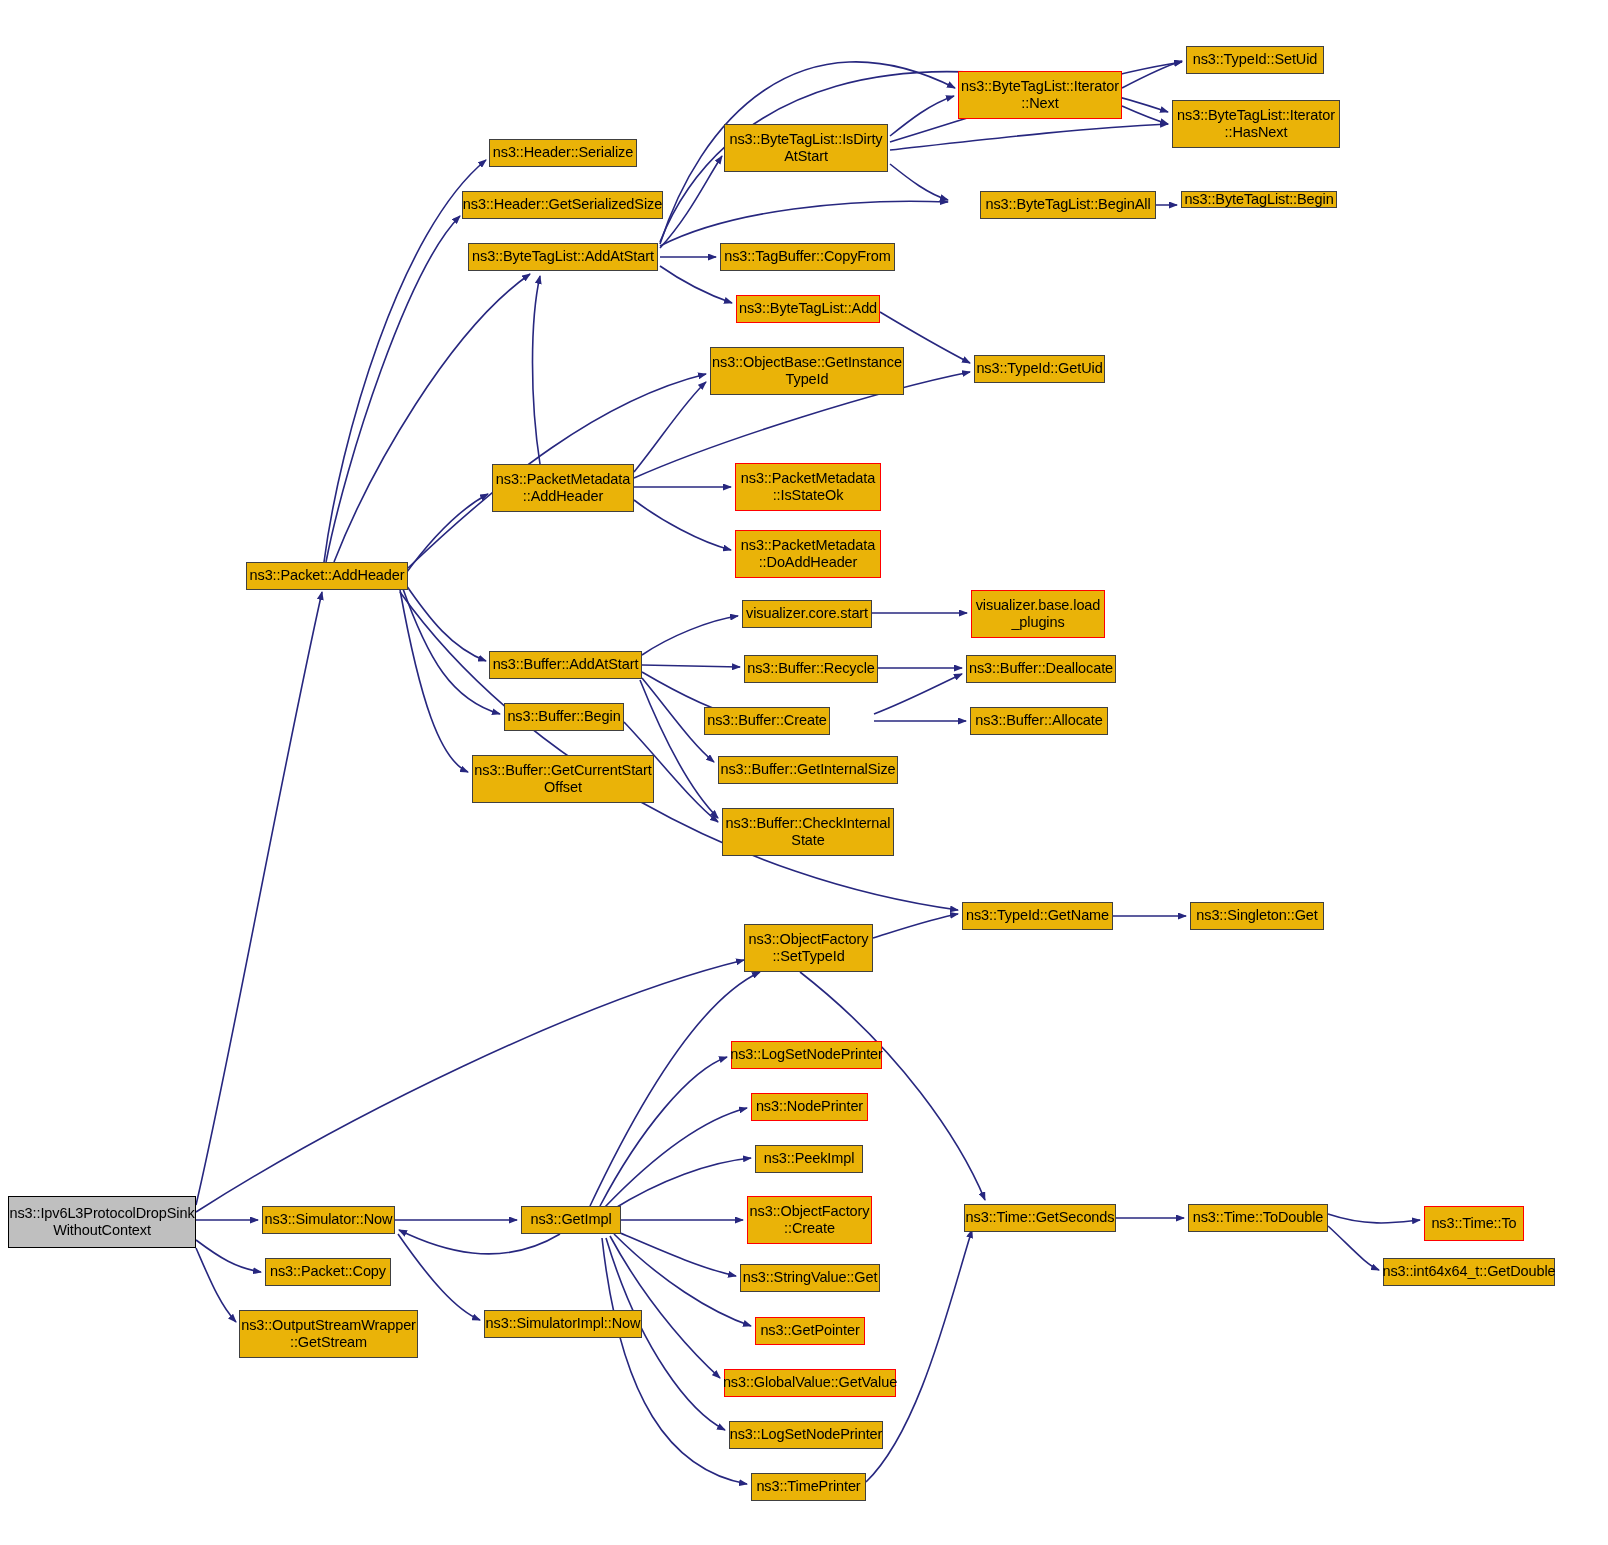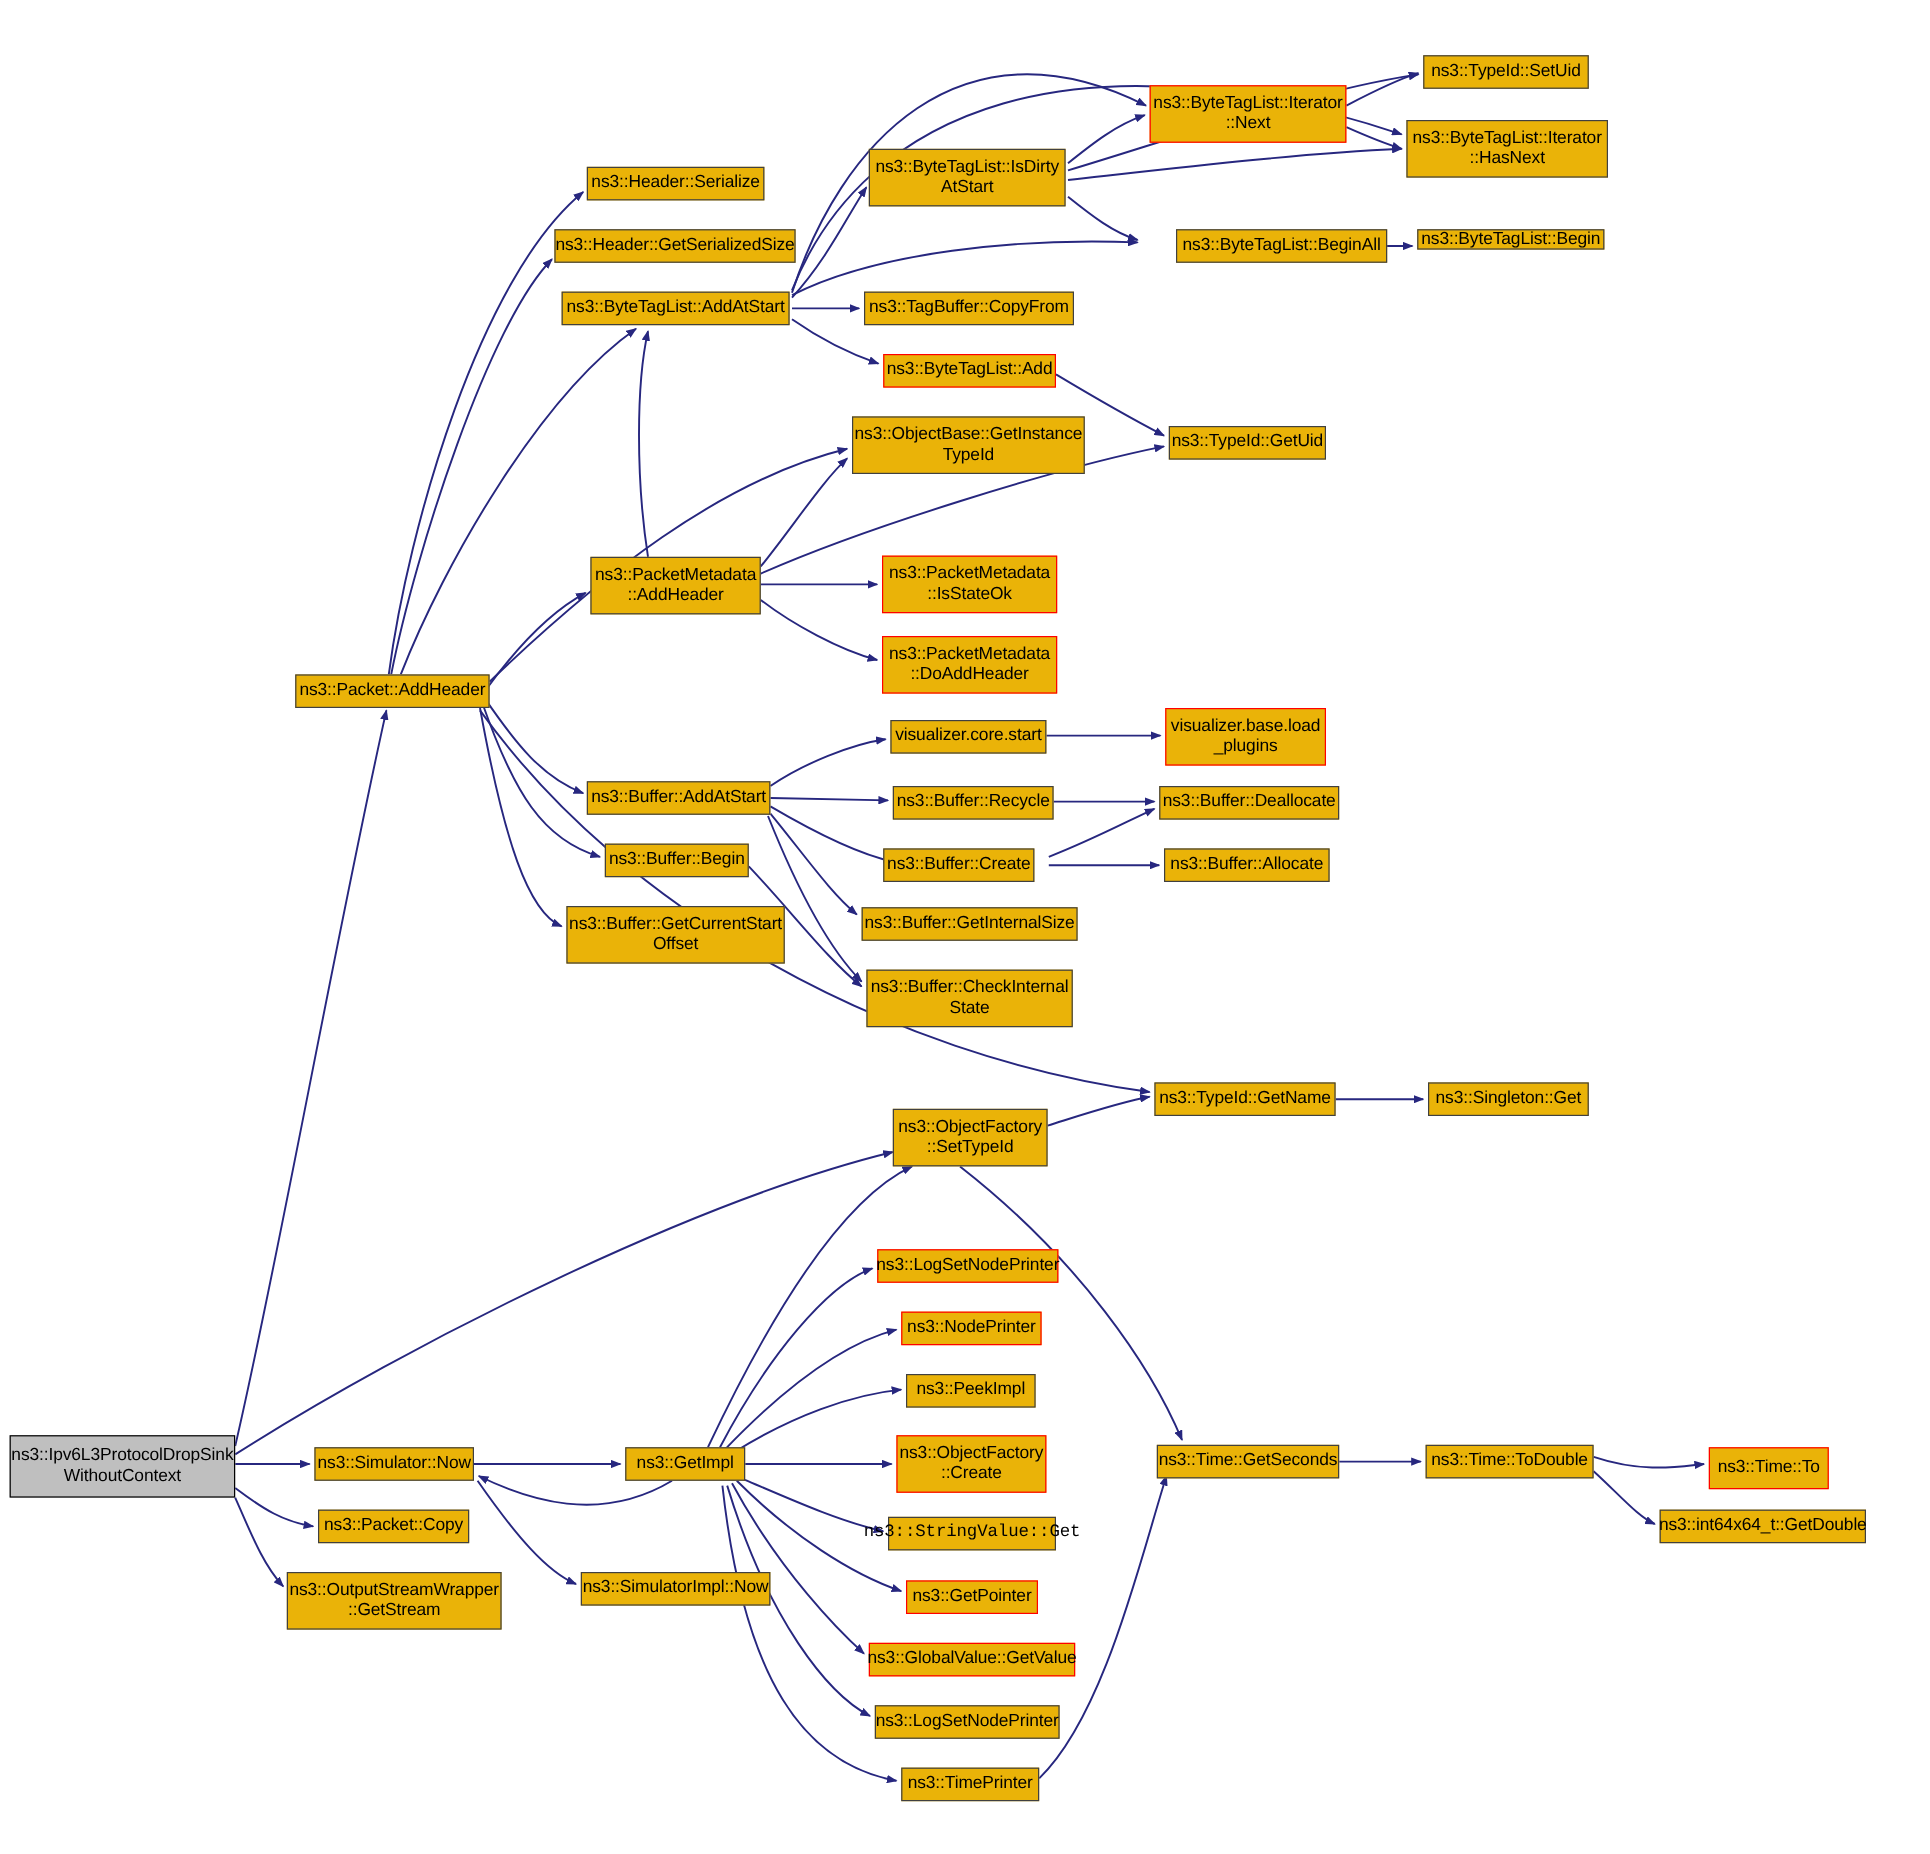--- a/index.html
+++ b/index.html
@@ -152,37 +152,37 @@
 ::IsStateOk</div>
       <div class="node red" style="left: 735px; top: 530px; width: 146px; height: 48px;">ns3::PacketMetadata
 ::DoAddHeader</div>
       <div class="node" style="left: 742px; top: 600px; width: 130px; height: 28px;">visualizer.core.start</div>
       <div class="node red" style="left: 971px; top: 590px; width: 134px; height: 48px;">visualizer.base.load
 _plugins</div>
       <div class="node" style="left: 489px; top: 651px; width: 153px; height: 28px;">ns3::Buffer::AddAtStart</div>
       <div class="node" style="left: 744px; top: 655px; width: 134px; height: 28px;">ns3::Buffer::Recycle</div>
       <div class="node" style="left: 966px; top: 655px; width: 150px; height: 28px;">ns3::Buffer::Deallocate</div>
       <div class="node" style="left: 504px; top: 703px; width: 120px; height: 28px;">ns3::Buffer::Begin</div>
-      <div class="node" style="left: 736px; top: 707px; width: 126px; height: 28px;">ns3::Buffer::Create</div>
+      <div class="node" style="left: 704px; top: 707px; width: 126px; height: 28px;">ns3::Buffer::Create</div>
       <div class="node" style="left: 970px; top: 707px; width: 138px; height: 28px;">ns3::Buffer::Allocate</div>
       <div class="node" style="left: 472px; top: 755px; width: 182px; height: 48px;">ns3::Buffer::GetCurrentStart
 Offset</div>
       <div class="node" style="left: 718px; top: 756px; width: 180px; height: 28px;">ns3::Buffer::GetInternalSize</div>
       <div class="node" style="left: 722px; top: 808px; width: 172px; height: 48px;">ns3::Buffer::CheckInternal
 State</div>
       <div class="node" style="left: 962px; top: 902px; width: 151px; height: 28px;">ns3::TypeId::GetName</div>
       <div class="node" style="left: 1190px; top: 902px; width: 134px; height: 28px;">ns3::Singleton::Get</div>
       <div class="node" style="left: 744px; top: 924px; width: 129px; height: 48px;">ns3::ObjectFactory
 ::SetTypeId</div>
       <div class="node red" style="left: 731px; top: 1041px; width: 151px; height: 28px;">ns3::LogSetNodePrinter</div>
       <div class="node red" style="left: 751px; top: 1093px; width: 117px; height: 28px;">ns3::NodePrinter</div>
       <div class="node" style="left: 755px; top: 1145px; width: 108px; height: 28px;">ns3::PeekImpl</div>
       <div class="node red" style="left: 747px; top: 1196px; width: 125px; height: 48px;">ns3::ObjectFactory
 ::Create</div>
-      <div class="node" style="left: 740px; top: 1264px; width: 140px; height: 28px; font-family: Liberation Mono, monospace;">ns3::StringValue::Get</div>
+      <div class="node" style="left: 740px; top: 1264px; width: 140px; height: 28px;">ns3::StringValue::Get</div>
       <div class="node red" style="left: 755px; top: 1317px; width: 110px; height: 28px;">ns3::GetPointer</div>
       <div class="node red" style="left: 724px; top: 1369px; width: 172px; height: 28px;">ns3::GlobalValue::GetValue</div>
       <div class="node" style="left: 729px; top: 1421px; width: 154px; height: 28px;">ns3::LogSetNodePrinter</div>
       <div class="node" style="left: 751px; top: 1473px; width: 115px; height: 28px;">ns3::TimePrinter</div>
       <div class="node" style="left: 521px; top: 1206px; width: 100px; height: 28px;">ns3::GetImpl</div>
       <div class="node" style="left: 262px; top: 1206px; width: 133px; height: 28px;">ns3::Simulator::Now</div>
       <div class="node" style="left: 265px; top: 1258px; width: 126px; height: 28px;">ns3::Packet::Copy</div>
       <div class="node" style="left: 239px; top: 1310px; width: 179px; height: 48px;">ns3::OutputStreamWrapper
 ::GetStream</div>
       <div class="node" style="left: 484px; top: 1310px; width: 158px; height: 28px;">ns3::SimulatorImpl::Now</div>

